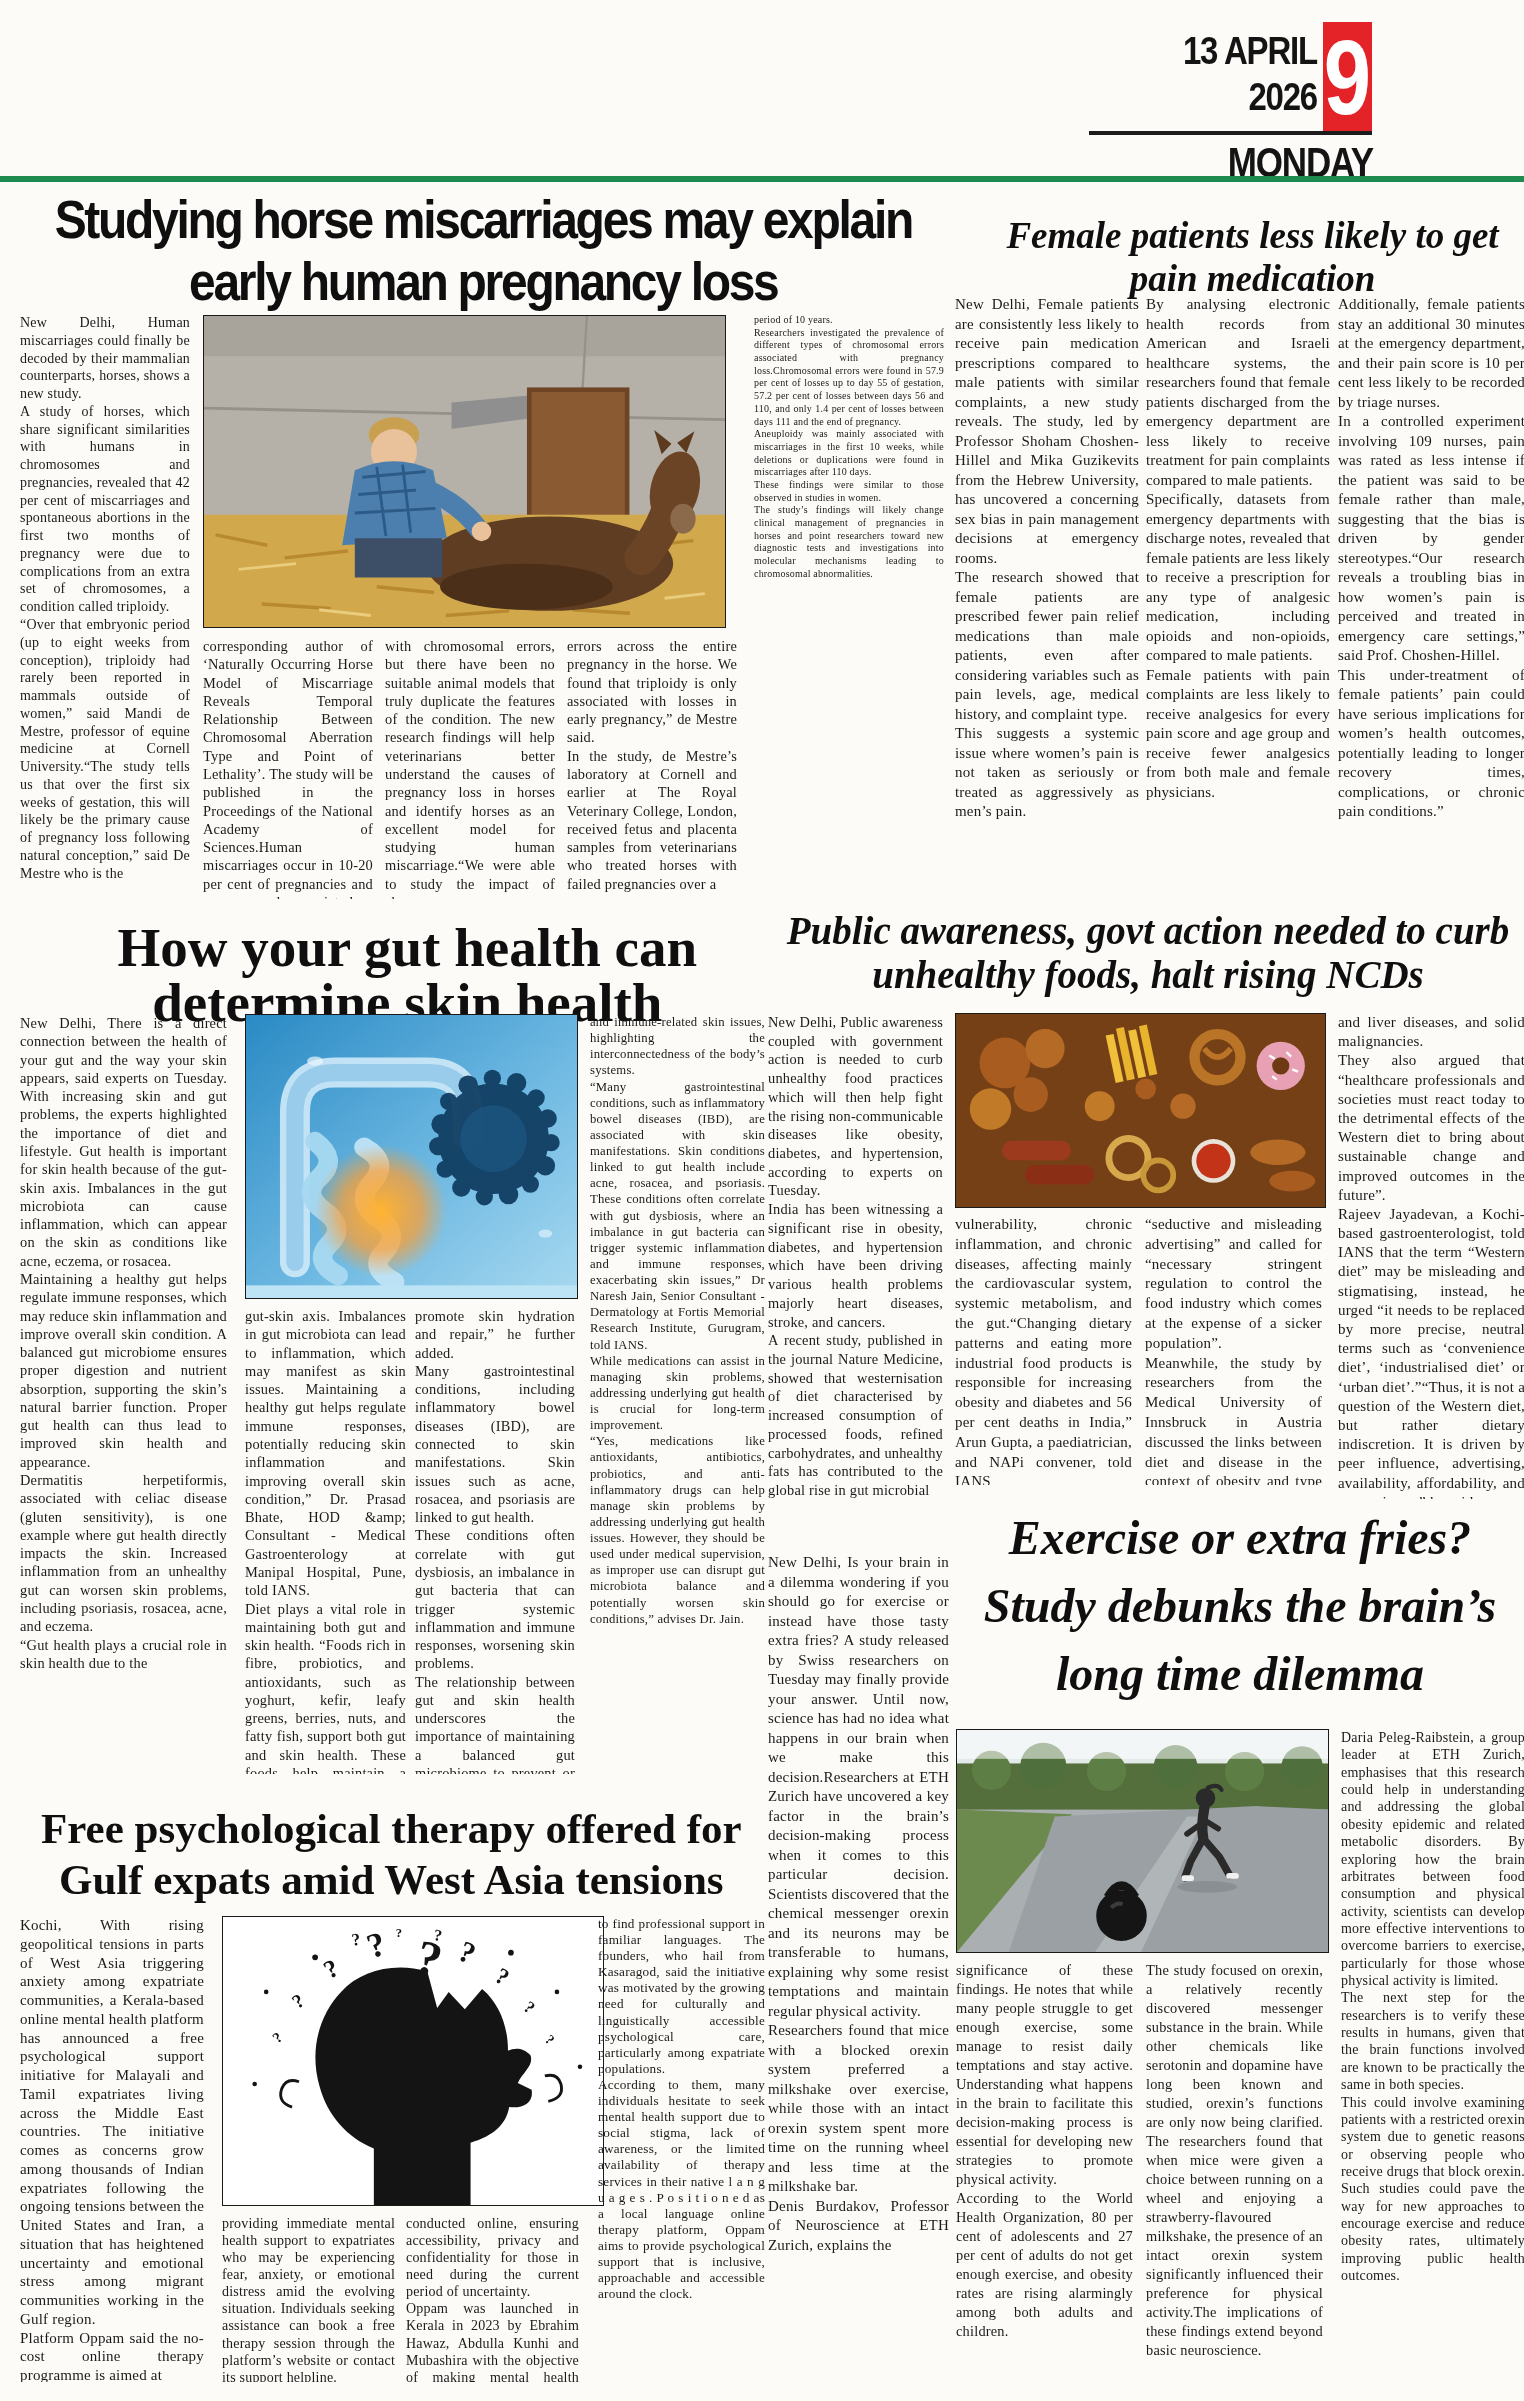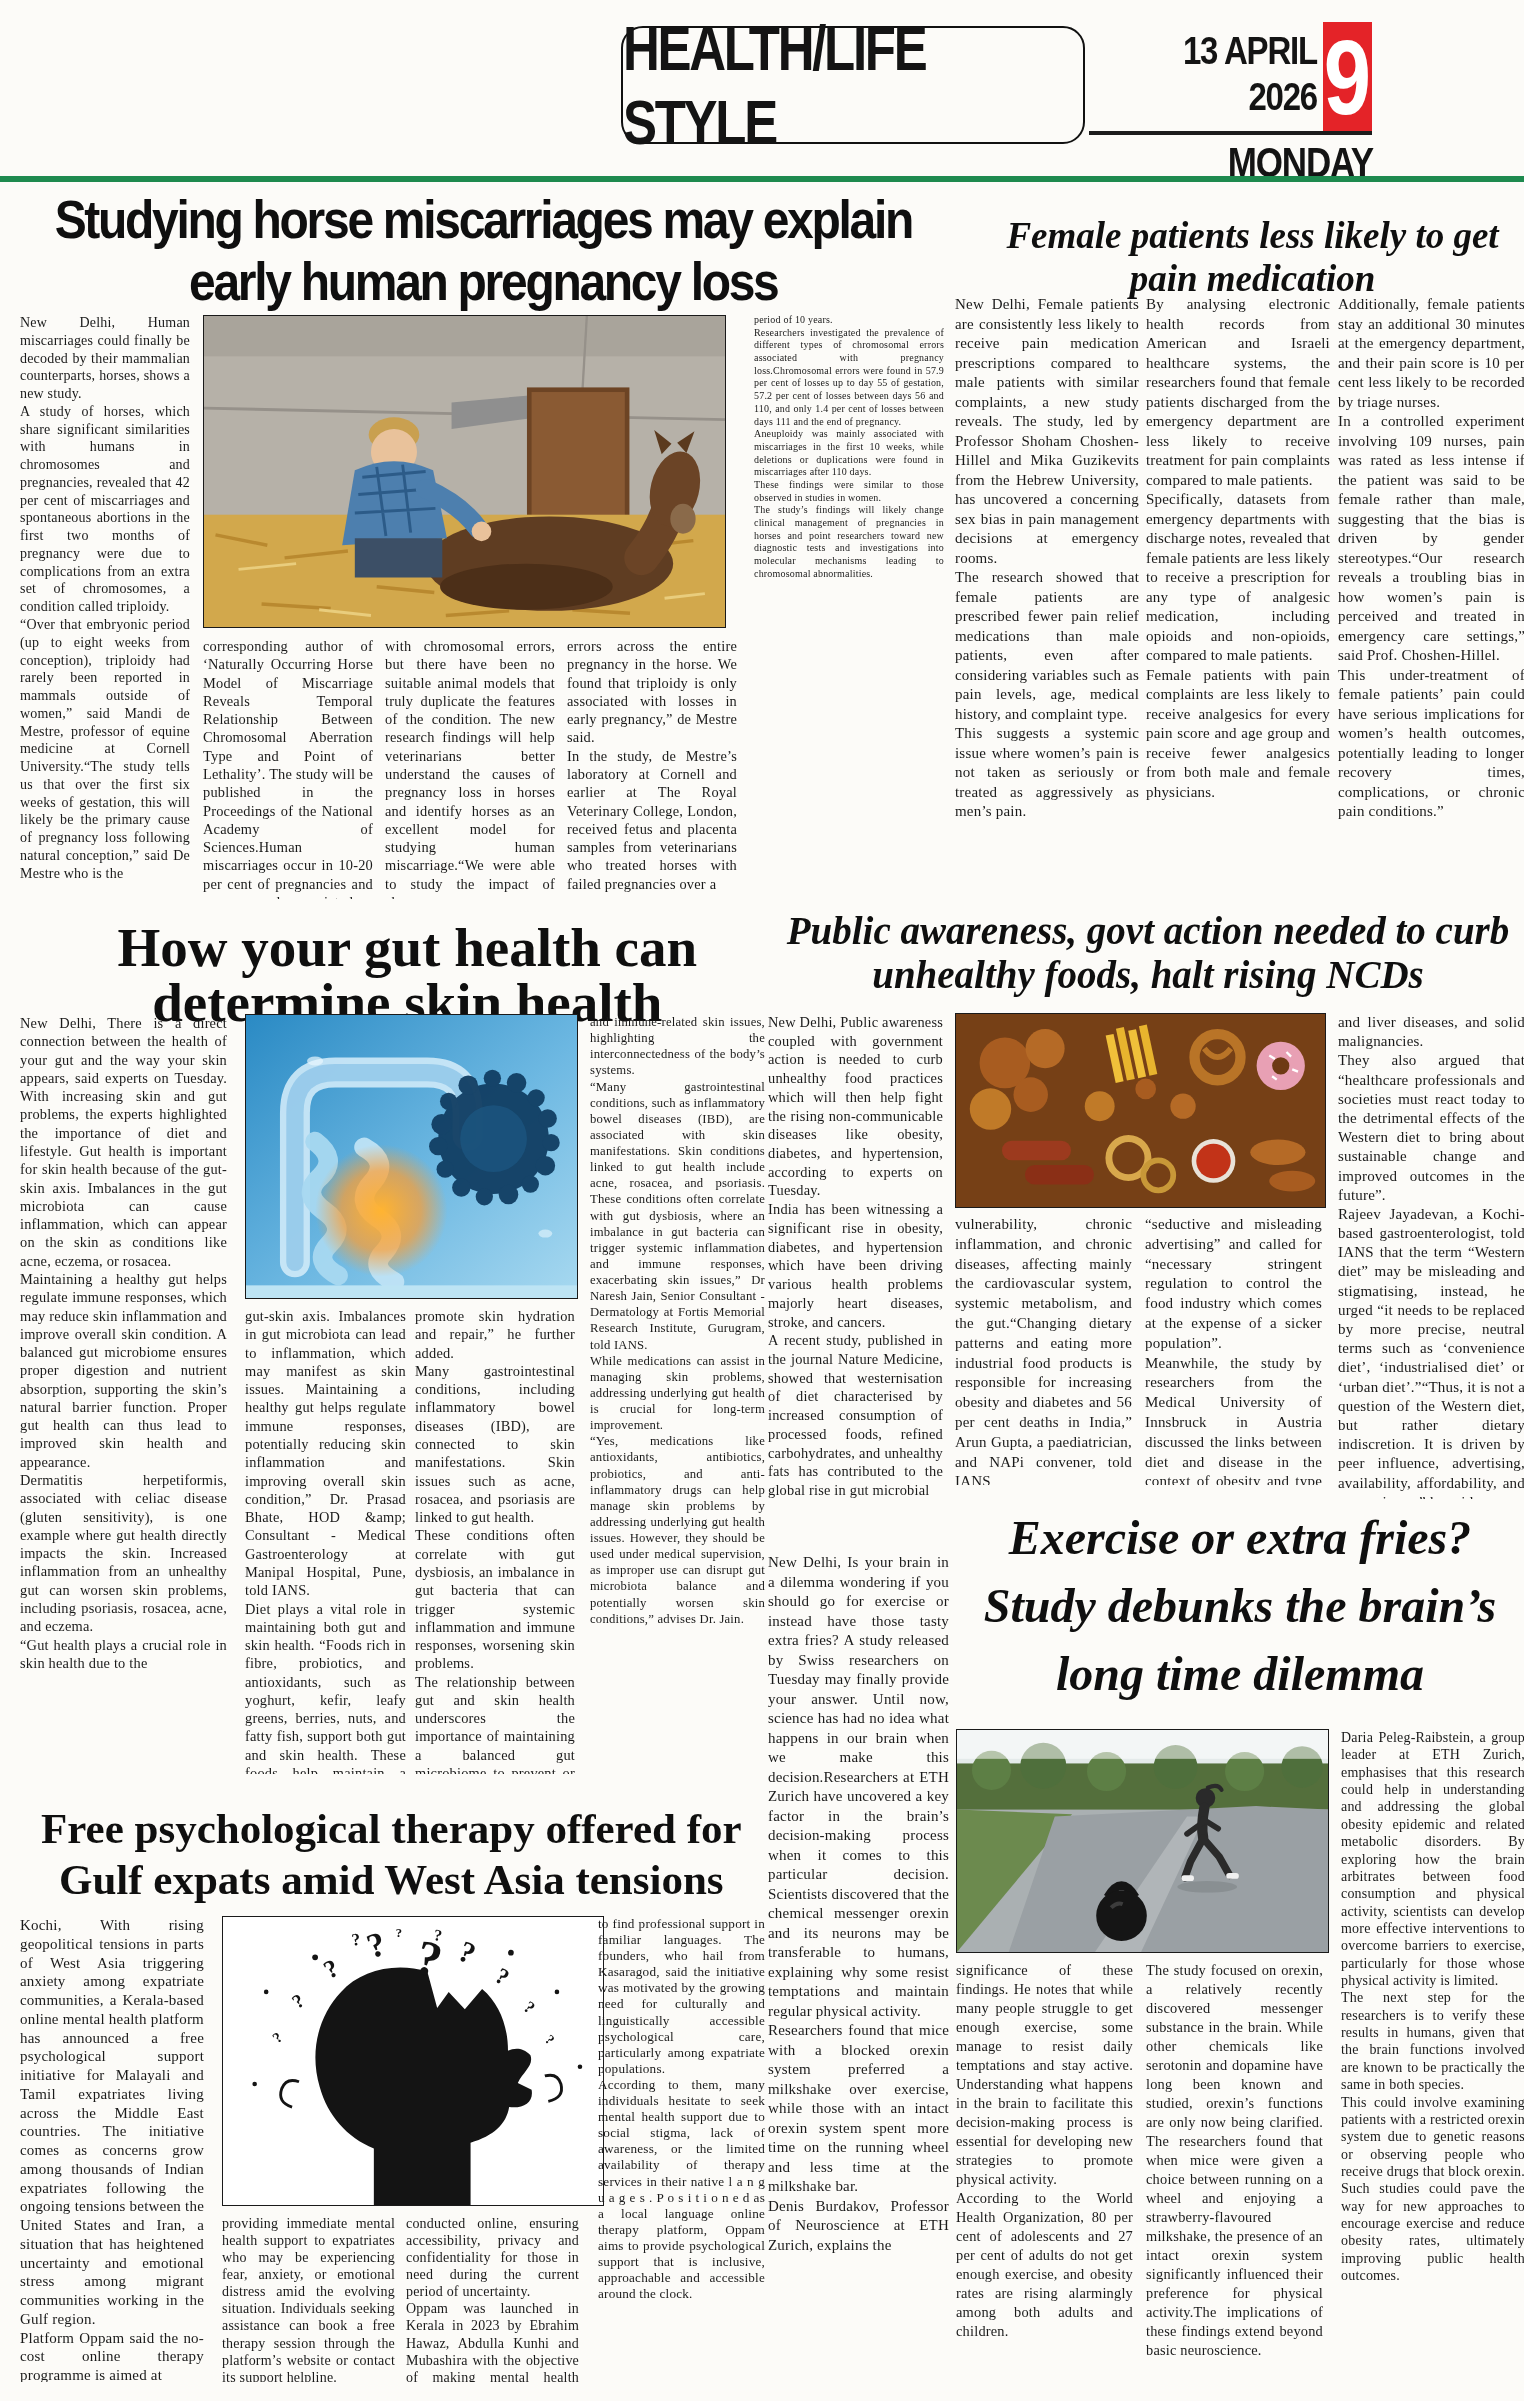--- a/index.html
+++ b/index.html
@@ -37,23 +37,20 @@
 
   .photo { position:absolute; border:1.7px solid #1a1a1a; overflow:hidden; background:#ddd; }
   .photo svg { display:block; width:100%; height:100%; }
 </style>
 </head>
 <body>
 
 <div class="page">
 
 
-  <div class="section-box" style="left:621px; top:26px; width:460px; height:114px;">
-    <div class="section-label" style="font-size:51px;">HEALTH/LIFE STYLE</div>
-  </div>
 
   <div class="date-label" style="left:1116px; top:28px; width:201px; font-size:33px;">13 APRIL 2026</div>
 
   <div class="pagenum-box" style="left:1323px; top:22px; width:49px; height:112px; background:#e42328;">
     <div class="pagenum" style="font-size:85px;">9</div>
   </div>
 
   <div class="rule" style="left:1089px; top:131px; width:283px; height:3.5px; background:#1c1c1c;"></div>
 
   <div class="day-label" style="left:1208px; top:139px; width:165px; font-size:35px;">MONDAY</div>

